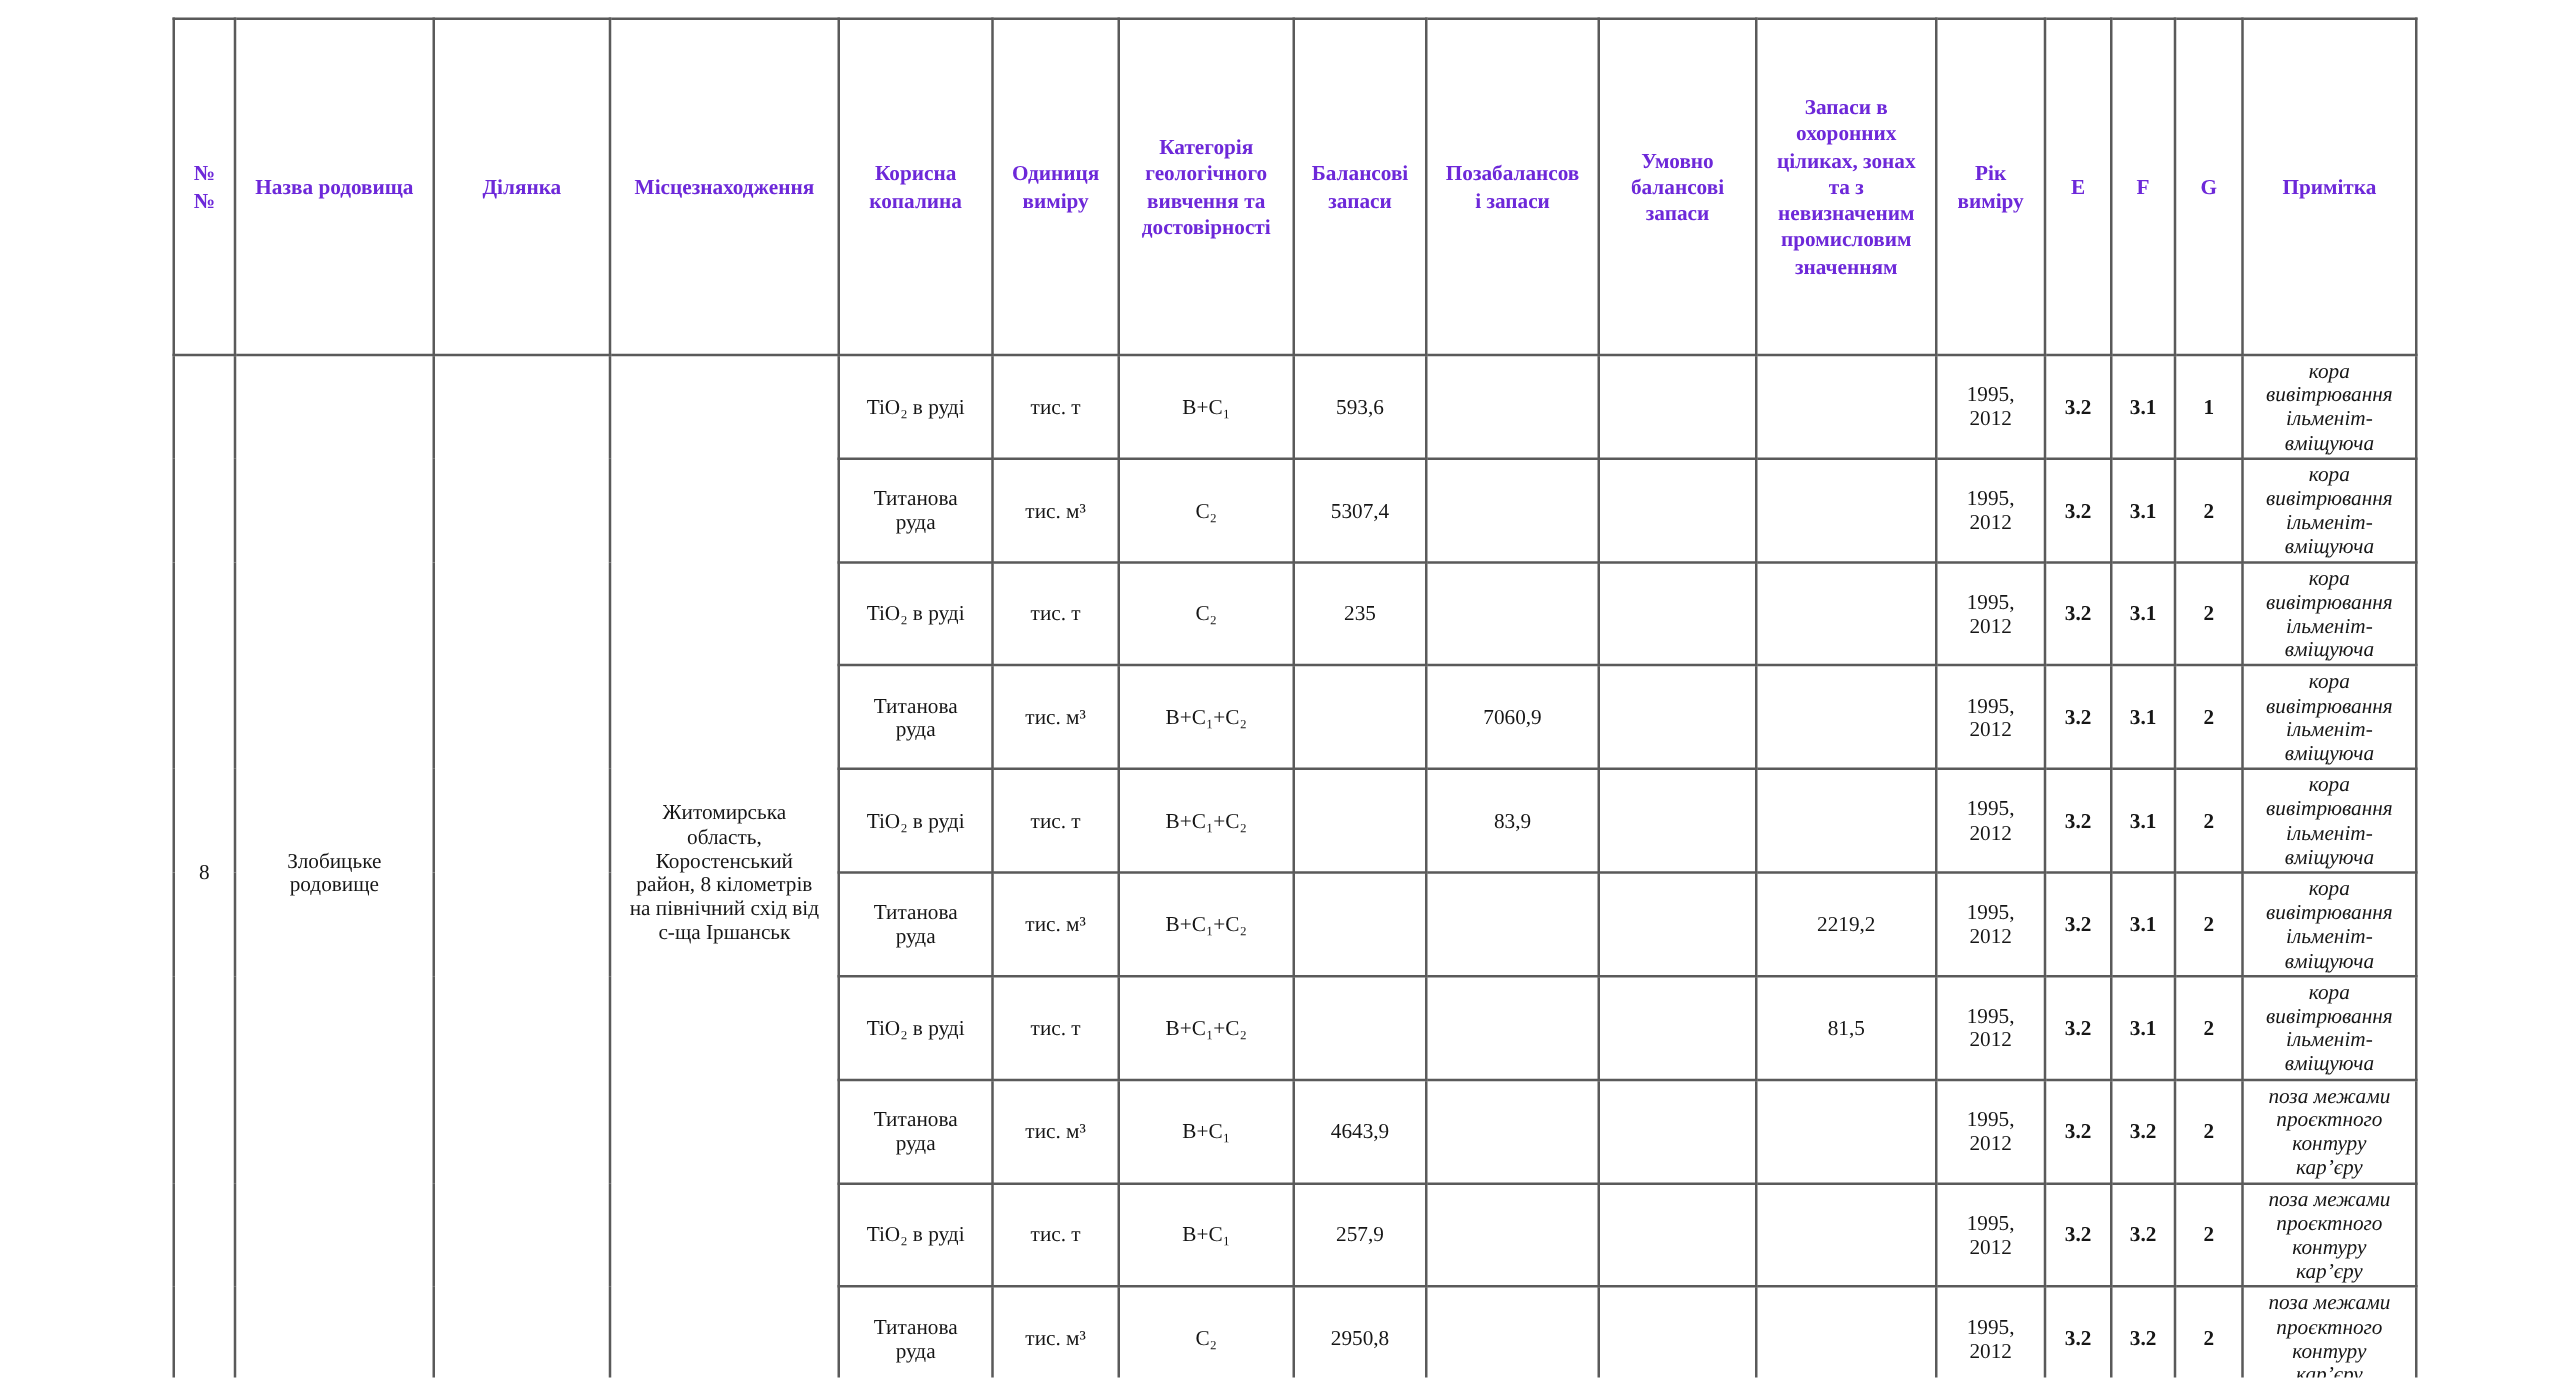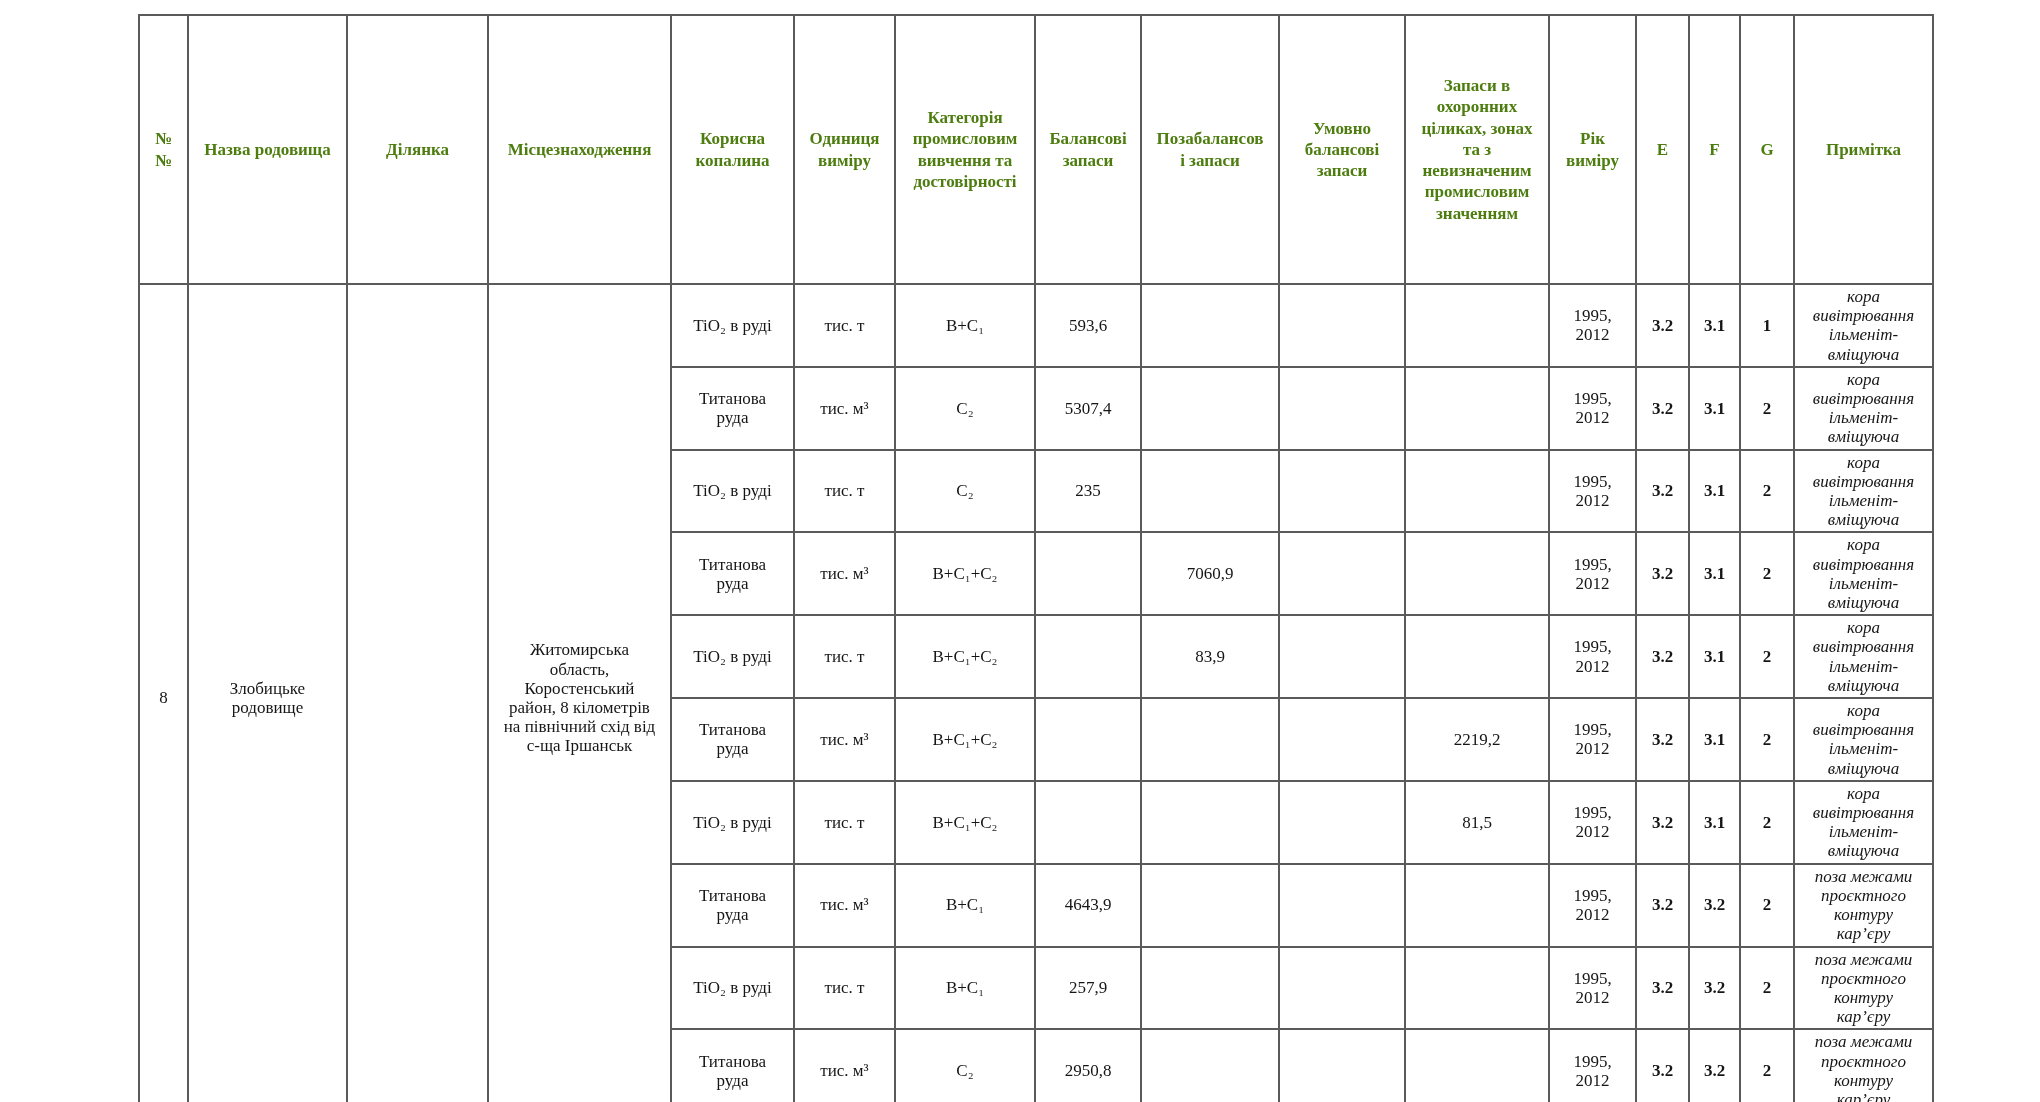--- a/index.html
+++ b/index.html
@@ -36,21 +36,21 @@
     white-space: pre-line;
     overflow: hidden;
     font-family: "Liberation Serif", "DejaVu Serif", serif;
   }
   tr.header-row { height: 269px; }
   tr.data-row { height: 79px; }
   table.reserves th {
     font-weight: bold;
     font-size: 17px;
     line-height: 1.25;
-    color: #4d7c0f;
+    color: #6d28d9;
   }
   table.reserves td {
     font-size: 17px;
     line-height: 1.13;
     color: #161616;
   }
   td.efg { font-weight: bold; margin-top: 23px; }
   td.note-cell { line-height: 1.14; font-style: italic; }
   td.year-cell { line-height: 1.2; }
 </style>
@@ -82,21 +82,21 @@
         <th>№
 №</th>
         <th>Назва родовища</th>
         <th>Ділянка</th>
         <th>Місцезнаходження</th>
         <th>Корисна
 копалина</th>
         <th>Одиниця
 виміру</th>
         <th>Категорія
-промисловим
+геологічного
 вивчення та
 достовірності</th>
         <th>Балансові
 запаси</th>
         <th>Позабалансов
 і запаси</th>
         <th>Умовно
 балансові
 запаси</th>
         <th>Запаси в

